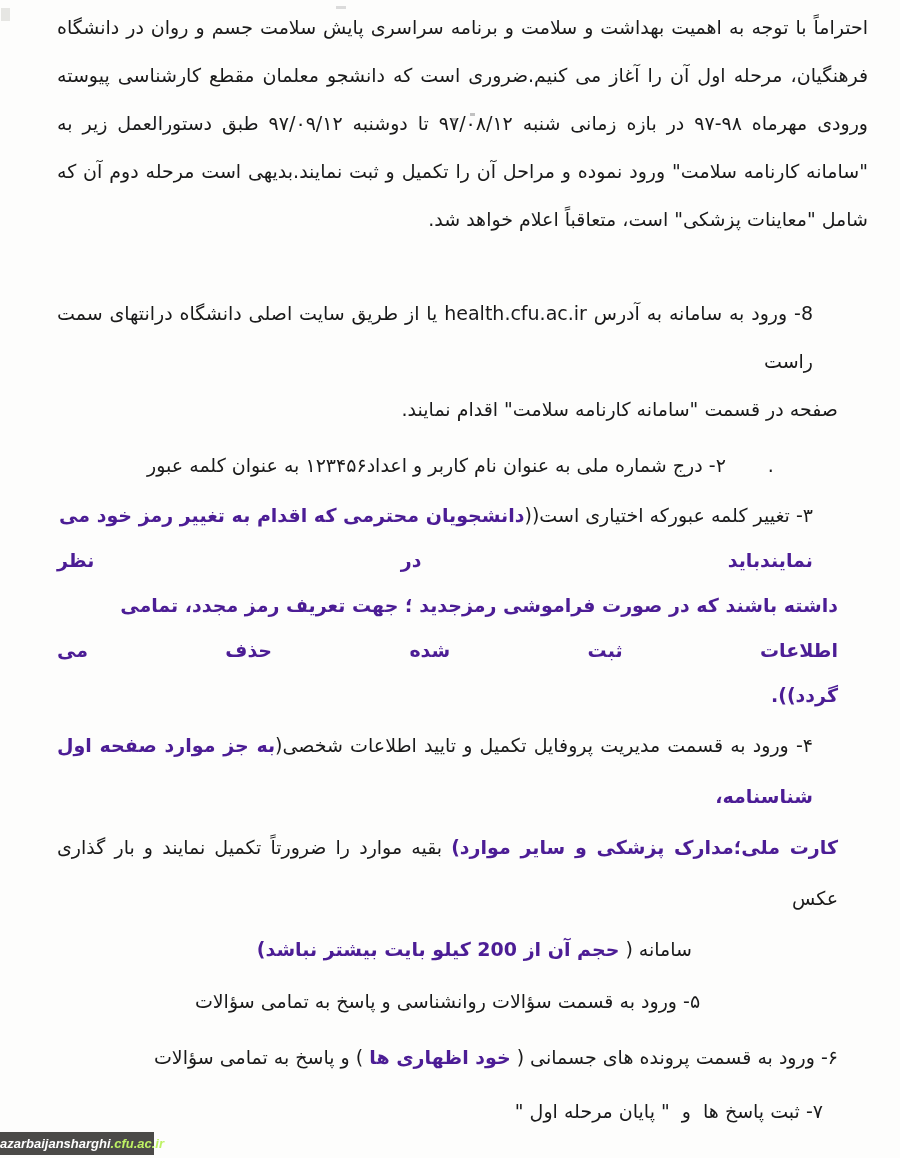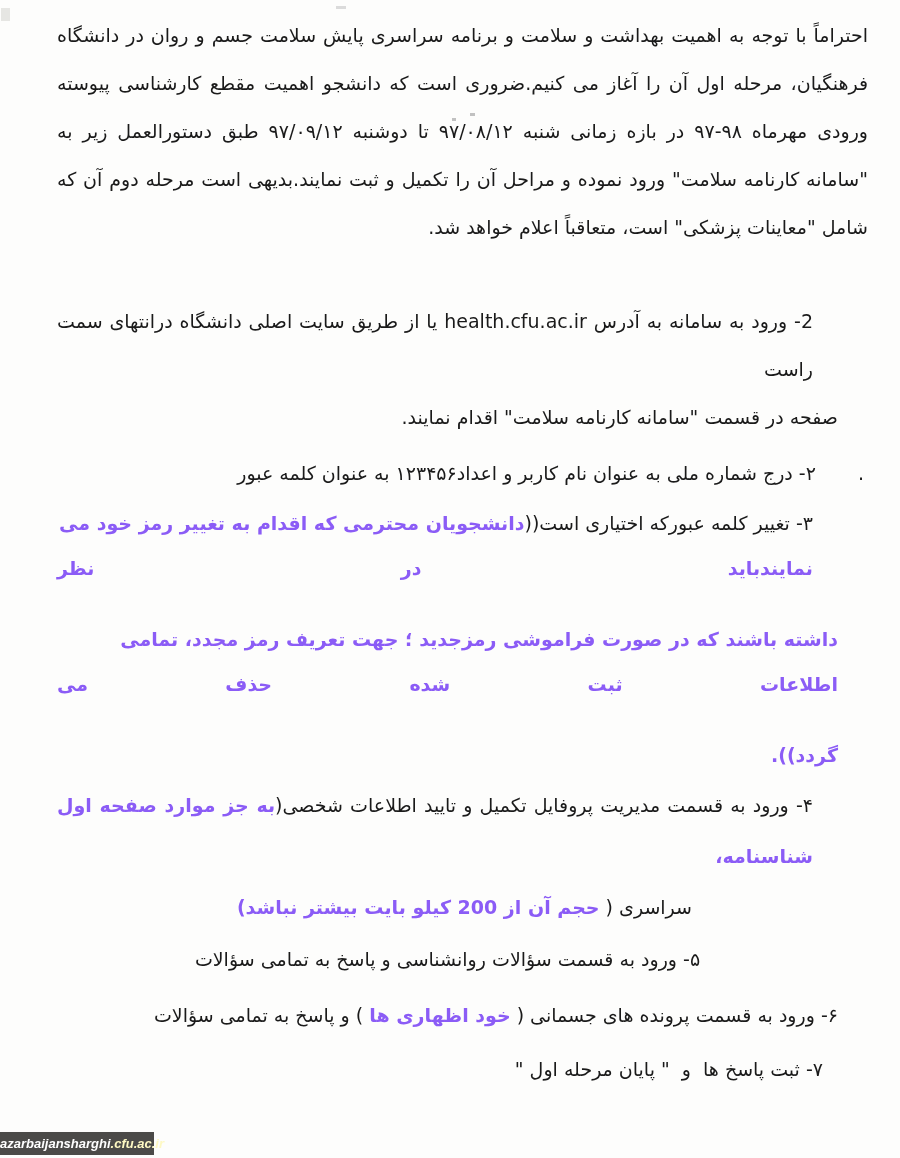--- a/index.html
+++ b/index.html
@@ -8,67 +8,67 @@
     position: relative;
     width: 900px;
     height: 1158px;
     background: #fdfdfc;
     overflow: hidden;
     font-family: "DejaVu Sans", sans-serif;
     color: #1a1a1a;
     direction: rtl;
     font-size: 19px;
   }
-  .content { padding: 11px 32px 0 57px; }
+  .content { padding: 3px 32px 0 57px; }
 
   .jline { text-align: justify; text-align-last: justify; }
   .rline { text-align: right; }
 
   .intro .jline, .intro .rline { line-height: 48px; }
 
   .step { padding-right: 30px; }
   .first-indent { padding-right: 25px; }
 
   .s1 { margin-top: 46px; }
   .s1 .jline, .s1 .rline { line-height: 48px; }
 
-  .s2 { margin-top: 8px; padding-right: 4px; text-align: right; line-height: 48px; }
+  .s2 { margin-top: 8px; padding-right: 4px; text-align: center; line-height: 48px; }
   .s2 .lead-dot { display: inline-block; margin-left: 42px; }
 
   .s3 { margin-top: 4px; }
   .s3 .jline, .s3 .rline { line-height: 45px; text-align: right; }
 
   .s4 { margin-top: 2px; }
   .s4 .jline, .s4 .rline { line-height: 51px; }
   .s4 .last-line { padding-right: 146px; }
 
   .s5 { margin-top: 2px; line-height: 48px; text-align: center; }
   .s6 { margin-top: 8px; line-height: 48px; }
   .s7 { margin-top: 6px; line-height: 48px; padding-right: 45px; text-align: right; }
 
-  .b { font-weight: bold; color: #8b5cf6; margin-top: 26px; }
+  .b { font-weight: bold; color: #4c1d95; }
 
   .watermark {
     position: absolute;
     left: 0;
     top: 1132px;
     width: 154px;
     height: 23px;
     background: #4b4a48;
     color: #ffffff;
     font-family: "Liberation Sans", sans-serif;
     font-style: italic;
     font-weight: bold;
     font-size: 13px;
     line-height: 23px;
     direction: ltr;
     text-align: center;
     letter-spacing: 0px;
   }
-  .watermark .domain { color: #fef9c3; }
+  .watermark .domain { color: #bef264; }
 
   
   .speck { position: absolute; background: #8f8f8f; opacity: 0.55; }
   .speck-a { left: 452px; top: 118px; width: 4px; height: 3px; }
   .speck-b { left: 470px; top: 113px; width: 5px; height: 3px; }
   .speck-c { left: 336px; top: 6px; width: 10px; height: 3px; opacity: 0.3; }
   .smudge { position: absolute; left: 1px; top: 8px; width: 9px; height: 13px; background: #e3e3e0; opacity: 0.9; }
 </style>
 </head>
 <body>
@@ -76,44 +76,45 @@
 <div class="page">
   <div class="smudge"></div>
   <div class="speck speck-a"></div>
   <div class="speck speck-b"></div>
   <div class="speck speck-c"></div>
 
   <div class="content">
 
     <div class="intro">
       <div class="jline">احتراماً با توجه به اهمیت بهداشت و سلامت و برنامه سراسری پایش سلامت جسم و روان در دانشگاه</div>
-      <div class="jline">فرهنگیان، مرحله اول آن را آغاز می کنیم.ضروری است که دانشجو اهمیت مقطع کارشناسی پیوسته</div>
+      <div class="jline">فرهنگیان، مرحله اول آن را آغاز می کنیم.ضروری است که دانشجو معلمان مقطع کارشناسی پیوسته</div>
       <div class="jline">ورودی مهرماه ۹۸-۹۷ در بازه زمانی شنبه ۹۷/۰۸/۱۲ تا دوشنبه ۹۷/۰۹/۱۲ طبق دستورالعمل زیر به</div>
       <div class="jline">"سامانه کارنامه سلامت" ورود نموده و مراحل آن را تکمیل و ثبت نمایند.بدیهی است مرحله دوم آن که</div>
       <div class="rline">شامل "معاینات پزشکی" است، متعاقباً اعلام خواهد شد.</div>
     </div>
 
     <div class="step s1">
-      <div class="jline first-indent">2- ورود به سامانه به آدرس health.cfu.ac.ir یا از طریق سایت اصلی دانشگاه درانتهای سمت راست</div>
+      <div class="jline first-indent">8- ورود به سامانه به آدرس health.cfu.ac.ir یا از طریق سایت اصلی دانشگاه درانتهای سمت راست</div>
       <div class="rline">صفحه در قسمت "سامانه کارنامه سلامت" اقدام نمایند.</div>
     </div>
 
     <div class="s2">
       <span class="lead-dot">.</span><span>۲- درج شماره ملی به عنوان نام کاربر و اعداد۱۲۳۴۵۶ به عنوان کلمه عبور</span>
     </div>
 
     <div class="step s3">
       <div class="jline first-indent"><span>۳- تغییر کلمه عبورکه اختیاری است((</span><span class="b">دانشجویان محترمی که اقدام به تغییر رمز خود می نمایندباید در نظر</span></div>
       <div class="jline b">داشته باشند که در صورت فراموشی رمزجدید ؛ جهت تعریف رمز مجدد، تمامی اطلاعات ثبت شده حذف می</div>
       <div class="rline b">گردد)).</div>
     </div>
 
     <div class="step s4">
       <div class="jline first-indent"><span>۴- ورود به قسمت مدیریت پروفایل تکمیل و تایید اطلاعات شخصی(</span><span class="b">به جز موارد صفحه اول شناسنامه،</span></div>
-      <div class="rline last-line"><span>سراسری ( </span><span class="b">حجم آن از 200 کیلو بایت بیشتر نباشد)</span></div>
+      <div class="jline"><span class="b">کارت ملی؛مدارک پزشکی و سایر موارد)</span><span> بقیه موارد را ضرورتاً تکمیل نمایند و بار گذاری عکس</span></div>
+      <div class="rline last-line"><span>سامانه ( </span><span class="b">حجم آن از 200 کیلو بایت بیشتر نباشد)</span></div>
     </div>
 
     <div class="step s5 rline">
       <span>۵- ورود به قسمت سؤالات روانشناسی و پاسخ به تمامی سؤالات</span>
     </div>
 
     <div class="step s6 rline">
       <span>۶- ورود به قسمت پرونده های جسمانی ( </span><span class="b">خود اظهاری ها</span><span> ) و پاسخ به تمامی سؤالات</span>
     </div>
 

